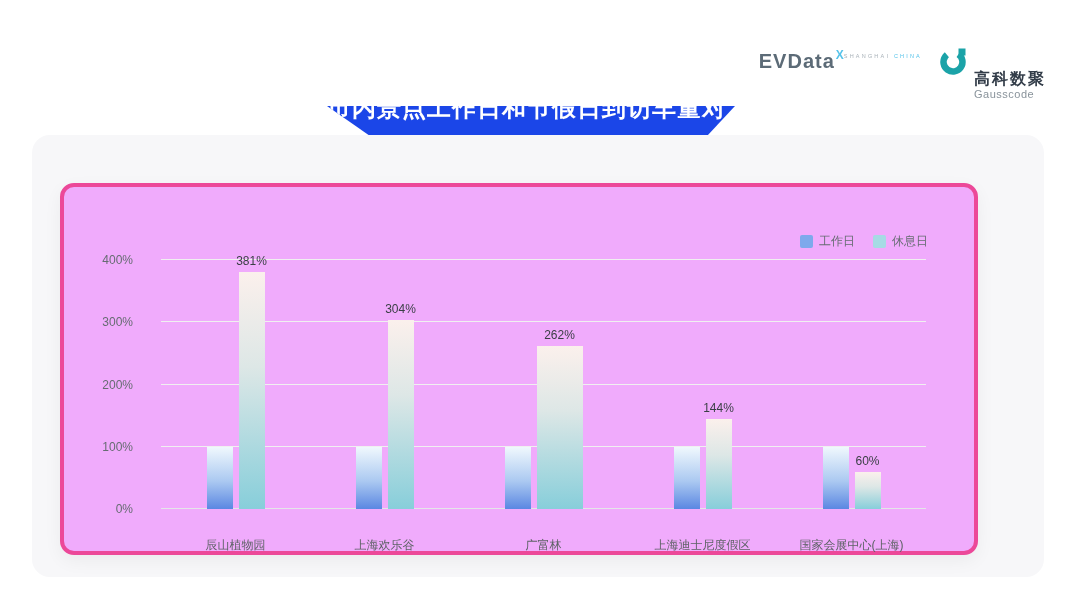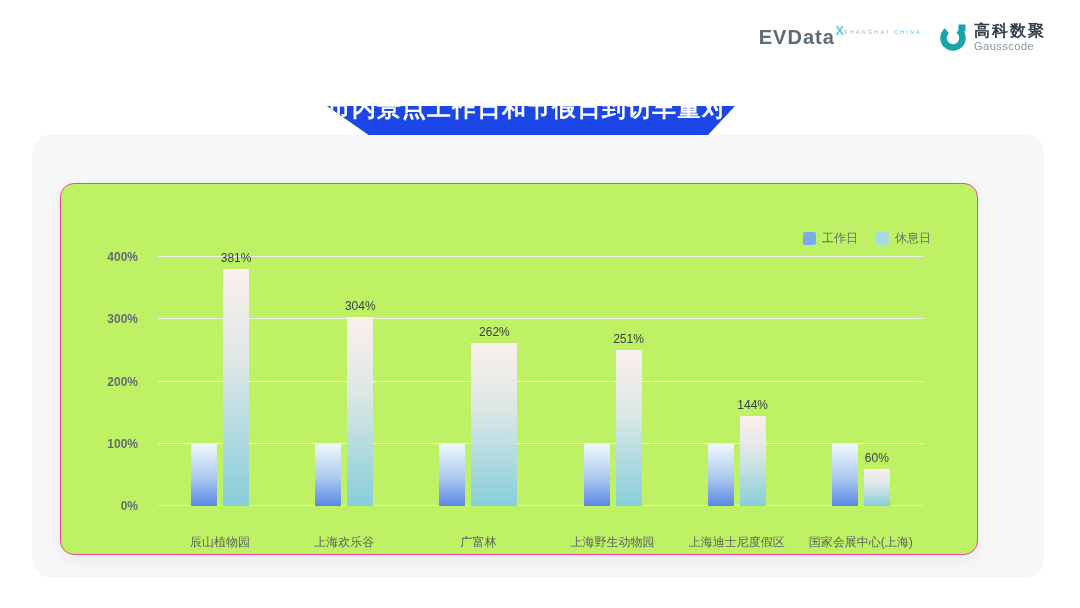--- a/index.html
+++ b/index.html
@@ -10,45 +10,45 @@
   
   .logos { position:absolute; top:22px; right:34px; display:flex; align-items:center; gap:16px; }
   .evdata { display:flex; flex-direction:row; line-height:1; }
   .ev-row { display:flex; align-items:flex-start; }
   .ev-word { font-size:20px; font-weight:bold; color:#5c6b77; letter-spacing:1px; }
   .ev-sup { font-size:12px; font-weight:bold; color:#56c3ea; margin-left:1px; margin-top:-2px; }
   .ev-tag { margin-top:3px; font-size:5.5px; letter-spacing:2.2px; color:#a9b2b9; }
   .ev-tag .ev-tag-cn { color:#56c3ea; }
   .gauss { display:flex; align-items:center; gap:6px; }
   .gauss-icon { display:inline-flex; }
-  .gauss-text { display:flex; flex-direction:column; line-height:1.1; }
+  .gauss-text { display:flex; flex-direction:column; line-height:1.1;margin-top:48px; }
   .gauss-cn { font-size:16px; font-weight:bold; color:#333d49; letter-spacing:2px; }
   .gauss-en { font-size:11px; color:#89939b; letter-spacing:0.5px; }
 
   
   .banner { position:absolute; left:327px; top:106px; width:408px; height:35px;
             background:#1b46e8; clip-path:polygon(0 0,100% 0,92% 100%,12.3% 100%);
             display:flex; align-items:center; justify-content:center; }
   .banner span { color:#ffffff; font-size:24px; font-weight:bold; letter-spacing:1px; }
 
   
   .panel { position:absolute; left:32px; top:135px; width:1012px; height:442px;
            background:#f7f7f9; border-radius:18px; }
   .card { position:absolute; left:28px; top:48px; width:918px; height:372px;
-          background:#bef264; border-radius:14px; border:1px solid #ec4899;
+          background:#f0abfc; border-radius:14px; border:4px solid #ec4899;
           box-shadow:0 6px 18px rgba(0,0,0,0.05); }
 
   
   #legend { position:absolute; top:46px; right:46px; display:flex; gap:18px; align-items:center; }
   .legend-item { display:flex; align-items:center; gap:6px; font-size:12px; color:#666c72; cursor:pointer; }
   .swatch { width:13px; height:13px; border-radius:2px; }
 
   
   #ylabels { position:absolute; left:0; top:73px; width:85px; height:249px; }
-  .ytick { position:absolute; right:8px; transform:translateY(50%); font-size:12px; color:#666c72;font-weight:bold; }
+  .ytick { position:absolute; right:16px; transform:translateY(50%); font-size:12px; color:#666c72; }
   #plot { position:absolute; left:97px; top:73px; width:765px; height:249px; }
   .gridline { position:absolute; left:0; width:100%; height:1px; background:#f0f0f0; }
   .gridline.axis { background:#e4e6e8; }
   .groups { position:absolute; left:0; top:0; width:100%; height:100%;
             display:flex; justify-content:space-around; align-items:flex-end; }
   .group { position:relative; display:flex; align-items:flex-end; gap:6px; height:100%; }
   .bar { width:26px; position:relative; }
   .bar.work { background:linear-gradient(180deg,#f0f8fd 0%,#abc9f1 55%,#5b87e2 100%); }
   .bar.rest { background:linear-gradient(180deg,#fbf0ec 0%,#dde7e6 40%,#87ceda 100%);margin-top:36px; }
   .val { position:absolute; bottom:calc(100% + 4px); left:50%; transform:translateX(-50%);
@@ -132,27 +132,20 @@
             </div>
             <div class="group">
               <div class="bar work" style="height: 25%;"></div>
               <div class="bar rest" style="height: 65.5%; padding-left: 46px;">
                 <span class="val">262%</span>
               </div>
               <div class="cat">广富林</div>
             </div>
             <div class="group">
               <div class="bar work" style="height: 25%;"></div>
-              <div class="bar rest" style="height: 62.75%;">
-                <span class="val">251%</span>
-              </div>
-              <div class="cat">上海野生动物园</div>
-            </div>
-            <div class="group">
-              <div class="bar work" style="height: 25%;"></div>
               <div class="bar rest" style="height: 36%;">
                 <span class="val">144%</span>
               </div>
               <div class="cat">上海迪士尼度假区</div>
             </div>
             <div class="group">
               <div class="bar work" style="height: 25%;"></div>
               <div class="bar rest" style="height: 15%;">
                 <span class="val">60%</span>
               </div>

